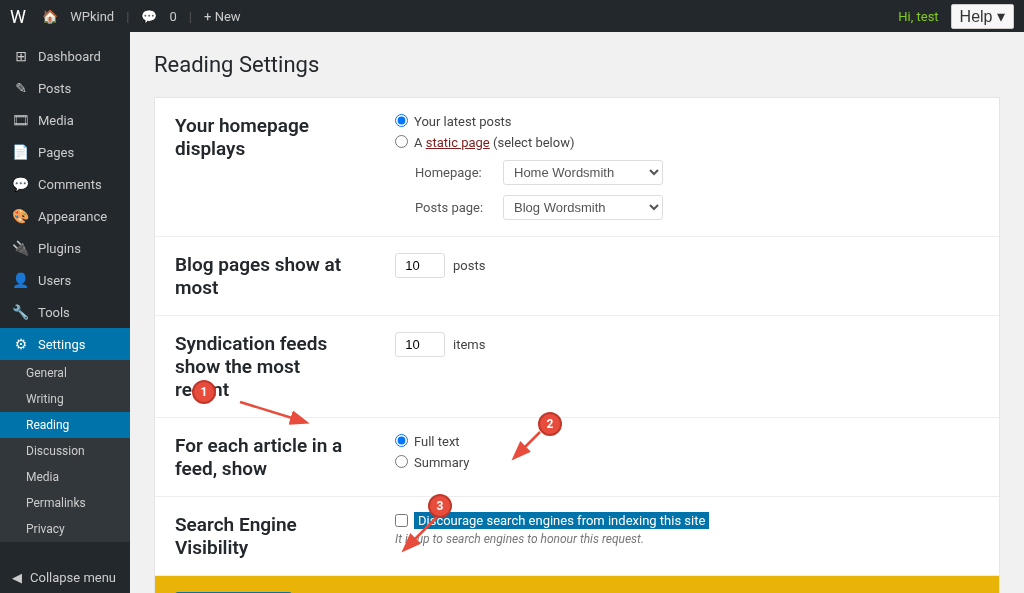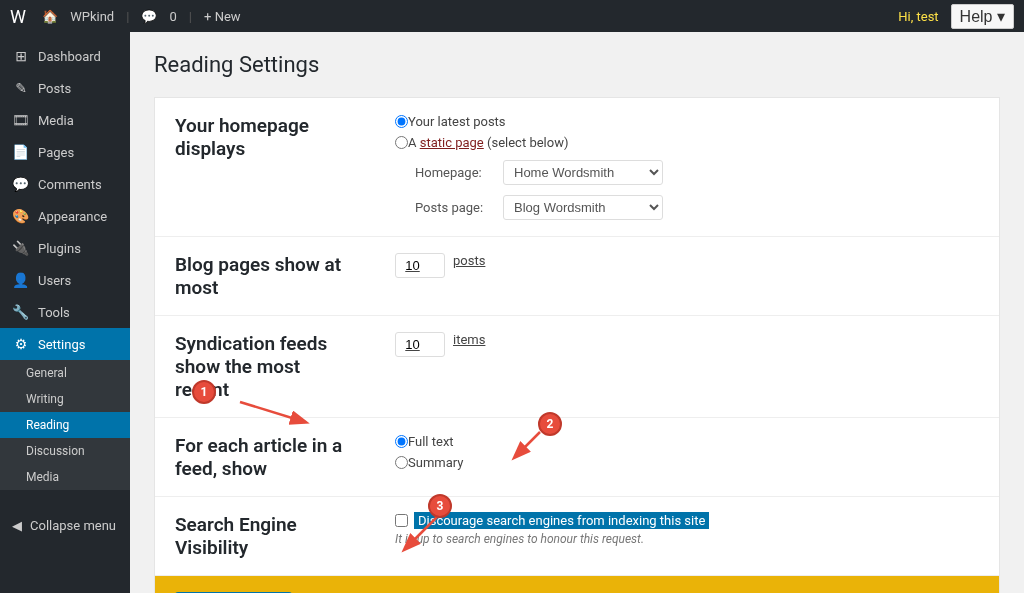--- a/index.html
+++ b/index.html
@@ -16,21 +16,21 @@
       gap: 12px;
       position: fixed;
       top: 0; left: 0; right: 0;
       z-index: 100;
     }
     #top-bar .logo { color: #fff; font-size: 18px; margin-right: 4px; }
     #top-bar .site-name { color: #ccc; font-size: 13px; }
     #top-bar .top-sep { color: #555; }
     #top-bar .new-item { color: #ccc; font-size: 13px; }
     #top-bar .spacer { flex: 1; }
-    #top-bar .hi-user { color: #fde047; font-size: 13px; }
+    #top-bar .hi-user { color: #84cc16; font-size: 13px; }
     #top-bar .help-btn {
       background: #f7f7f7;
       color: #333;
       border: 1px solid #ccc;
       border-radius: 2px;
       padding: 2px 8px;
       font-size: 16px;
       cursor: pointer;
     }
 
@@ -115,21 +115,21 @@
       background: #fff;
       font-size: 19px;
     }
     .form-table td {
       padding: 16px 20px;
       vertical-align: top;
     }
 
     
     .radio-group { display: flex; flex-direction: column; gap: 6px; }
-    .radio-row { display: flex; align-items: center; }
+    .radio-row { display: flex; align-items: flex-start; gap: 6px; }
     .radio-row input[type="radio"] { cursor: pointer; }
     .static-page-link { color: #7f1d1d; text-decoration: underline; cursor: pointer; }
 
     
     .dropdown-row {
       display: flex;
       align-items: center;
       gap: 8px;
       margin-top: 10px;
       padding-left: 20px;
@@ -139,21 +139,21 @@
       border: 1px solid #ddd;
       border-radius: 3px;
       padding: 3px 6px;
       font-size: 13px;
       color: #555;
       background: #fff;
       width: 160px;
     }
 
     
-    .num-row { display: flex; gap: 8px; text-decoration: underline; }
+    .num-row { display: flex; align-items: center; gap: 8px; }
     .num-input {
       width: 50px;
       border: 1px solid #ddd;
       border-radius: 3px;
       padding: 4px 6px;
       font-size: 13px;
       text-align: center;
     }
 
     
@@ -281,20 +281,26 @@
         <span>Writing</span>
       </div>
       <div class="sidebar-item active">
         <span>Reading</span>
       </div>
       <div class="sidebar-item">
         <span>Discussion</span>
       </div>
       <div class="sidebar-item">
         <span>Media</span>
+      </div>
+      <div class="sidebar-item">
+        <span>Permalinks</span>
+      </div>
+      <div class="sidebar-item">
+        <span>Privacy</span>
       </div>
     </div>
     <div class="collapse-menu">
       <span>◀</span>
       <span>Collapse menu</span>
     </div>
   </nav>
 
   <main id="main">
     <h1 class="page-title">Reading Settings</h1>

